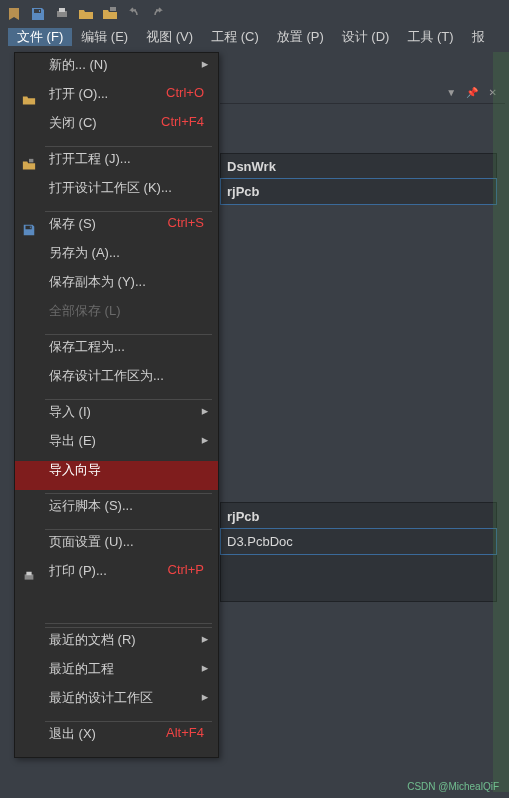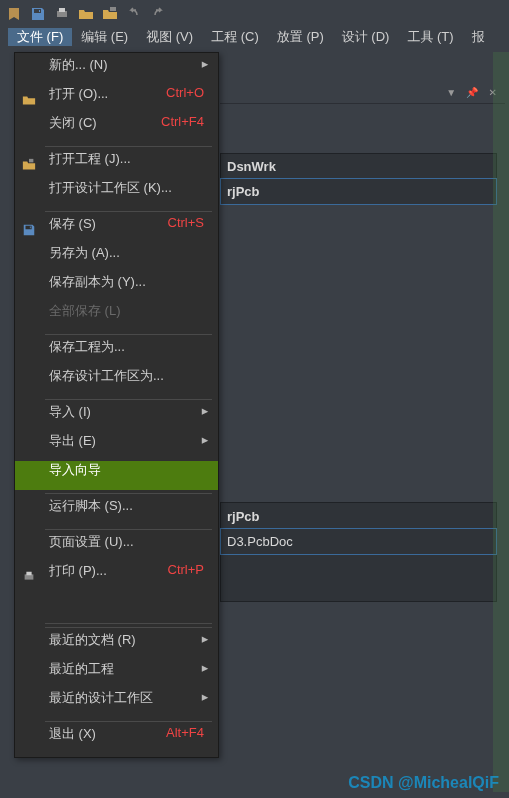--- a/index.html
+++ b/index.html
@@ -8,41 +8,41 @@
 .toolbar { height: 28px; background: #3a3f46; display: flex; align-items: center; padding: 0 6px; gap: 8px; }
 .tb-icon { width: 16px; height: 16px; display: flex; align-items: center; justify-content: center; cursor: pointer; }
 .tb-icon svg { width: 16px; height: 16px; }
 
 .menubar { height: 24px; background: #3a3f46; display: flex; align-items: flex-start; padding: 0 8px; }
 .menubar-item { padding: 0 9px; display: flex; align-items: center; cursor: pointer; color: #d0d0d0; }
 .menubar-item.active { background: #4a6a8a; color: #fff; }
 
 .menu-dropdown { position: absolute; top: 52px; left: 14px; width: 205px; background: #2f2f2f; border: 1px solid #1a1a1a; box-shadow: 2px 2px 6px rgba(0,0,0,0.4); z-index: 100; padding: 3px 0; }
 .menu-item { display: flex; align-items: flex-start; height: 29px; padding: 0 8px 0 0; cursor: pointer; position: relative; }
-.menu-item.highlighted { background: #4d7c0f; color: #fff; }
+.menu-item.highlighted { background: #7f1d1d; color: #fff; }
 .menu-item.disabled { color: #6a6a6a; }
 .mi-icon { width: 28px; height: 29px; display: flex; align-items: center; justify-content: center; flex-shrink: 0; }
 .mi-icon svg { width: 14px; height: 14px; }
 .mi-label { flex: 1; padding-left: 6px; white-space: nowrap; }
 .mi-shortcut { color: #ef4444; padding-right: 6px; }
 .mi-arrow { width: 10px; text-align: center; color: #b8b8b8; }
 .menu-sep { height: 1px; background: #4a4a4a; margin: 3px 6px 3px 30px; }
 
 .panel-area { position: absolute; top: 52px; left: 0; right: 0; bottom: 0; background: #3a3f46; }
 .panel-header { position: absolute; top: 30px; left: 220px; right: 4px; height: 22px; border-bottom: 1px solid #2b2e34; display: flex; align-items: center; justify-content: flex-end; gap: 10px; padding-right: 8px; }
 .panel-header-icon { color: #999; font-size: 10px; }
 
 .panel-body { position: absolute; top: 100px; left: 220px; right: 12px; background: #2f3338; border: 1px solid #1f2226; padding: 0; }
 .tree-row { padding: 5px 6px; color: #d8d8d8; font-weight: bold; }
 .tree-row.selected { background: #2f3338; border: 1px solid #3a6a9a; margin: -1px; }
 .tree-row.normal { font-weight: normal; }
 
 .spacer-box { position: absolute; left: 220px; right: 12px; background: #2f3338; border: 1px solid #1f2226; }
 
-.watermark { position: absolute; bottom: 6px; right: 10px; color: #0ea5e9; font-size: 16px; opacity: 0.7; font-weight: bold; }
+.watermark { position: absolute; bottom: 6px; right: 10px; color: #86efac; font-size: 10px; opacity: 0.7; }
 
 .right-strip { position: absolute; top: 52px; right: 0; width: 16px; height: 740px; background: #4a7a4a; opacity: 0.3; }
 </style>
 </head>
 <body>
 
 <div class="toolbar">
   <span class="tb-icon">
       <svg viewBox="0 0 16 16">
         <path fill="#b89050" d="M3 2v12l5-3 5 3V2z"></path>

